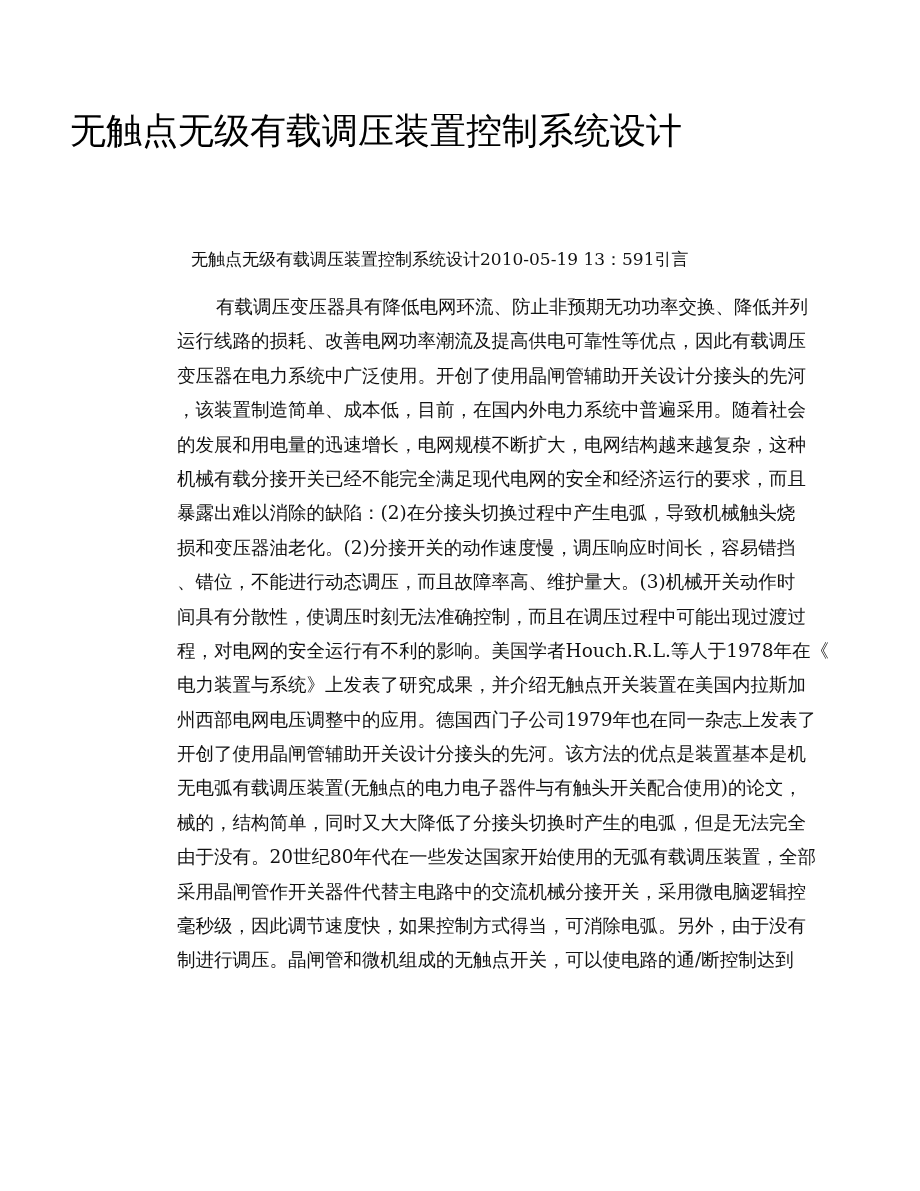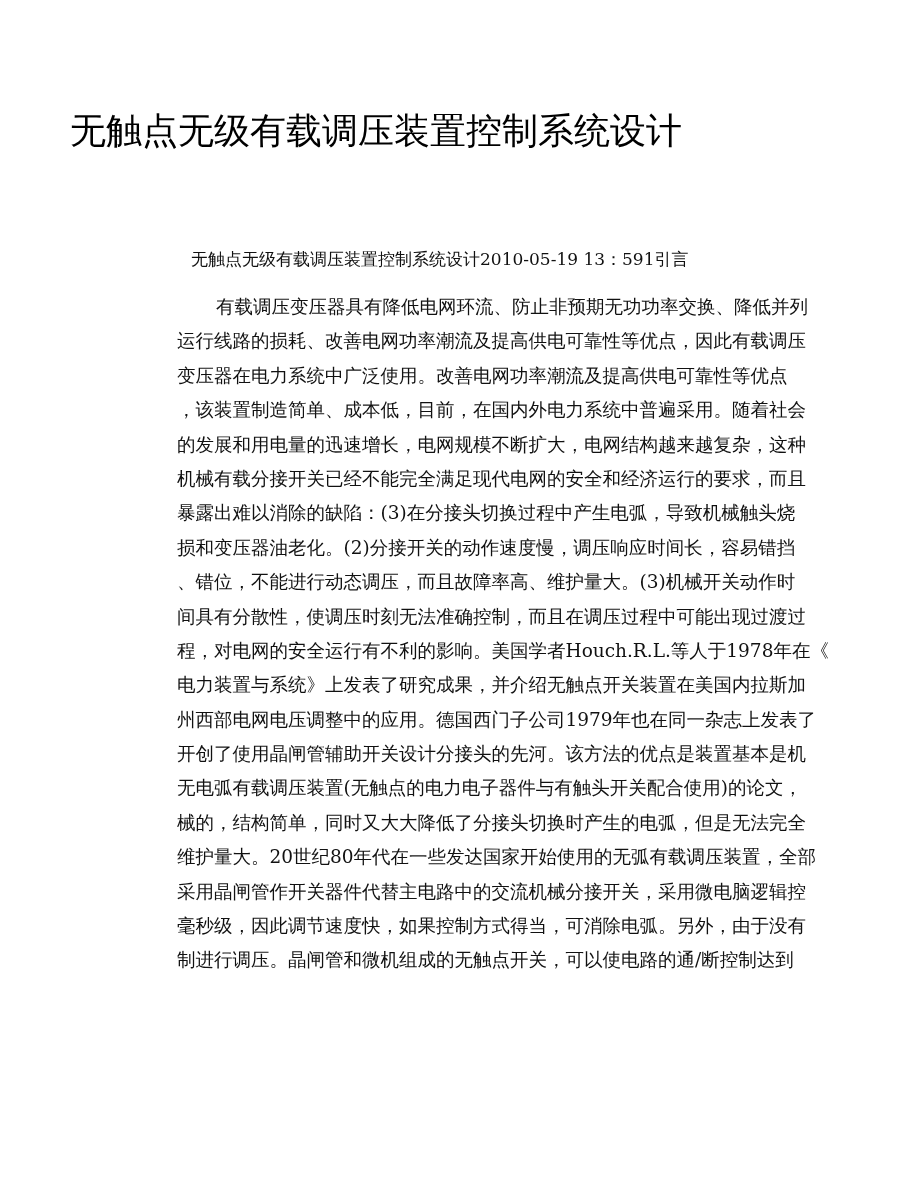--- a/index.html
+++ b/index.html
@@ -64,31 +64,31 @@
 </head>
 <body>
 
 <h1 class="page-title">无触点无级有载调压装置控制系统设计</h1>
 
 <div class="subline">无触点无级有载调压装置控制系统设计2010-05-19 13：591引言</div>
 
 <div class="body-lines">
   <div class="body-line indent">有载调压变压器具有降低电网环流、防止非预期无功功率交换、降低并列</div>
   <div class="body-line">运行线路的损耗、改善电网功率潮流及提高供电可靠性等优点，因此有载调压</div>
-  <div class="body-line">变压器在电力系统中广泛使用。改善电网功率潮流及提高供电可靠性等优点</div>
+  <div class="body-line">变压器在电力系统中广泛使用。开创了使用晶闸管辅助开关设计分接头的先河</div>
   <div class="body-line">，该装置制造简单、成本低，目前，在国内外电力系统中普遍采用。随着社会</div>
   <div class="body-line">的发展和用电量的迅速增长，电网规模不断扩大，电网结构越来越复杂，这种</div>
   <div class="body-line">机械有载分接开关已经不能完全满足现代电网的安全和经济运行的要求，而且</div>
-  <div class="body-line">暴露出难以消除的缺陷：(3)在分接头切换过程中产生电弧，导致机械触头烧</div>
+  <div class="body-line">暴露出难以消除的缺陷：(2)在分接头切换过程中产生电弧，导致机械触头烧</div>
   <div class="body-line">损和变压器油老化。(2)分接开关的动作速度慢，调压响应时间长，容易错挡</div>
   <div class="body-line">、错位，不能进行动态调压，而且故障率高、维护量大。(3)机械开关动作时</div>
   <div class="body-line">间具有分散性，使调压时刻无法准确控制，而且在调压过程中可能出现过渡过</div>
   <div class="body-line">程，对电网的安全运行有不利的影响。美国学者Houch.R.L.等人于1978年在《</div>
   <div class="body-line">电力装置与系统》上发表了研究成果，并介绍无触点开关装置在美国内拉斯加</div>
   <div class="body-line">州西部电网电压调整中的应用。德国西门子公司1979年也在同一杂志上发表了</div>
   <div class="body-line">开创了使用晶闸管辅助开关设计分接头的先河。该方法的优点是装置基本是机</div>
   <div class="body-line">无电弧有载调压装置(无触点的电力电子器件与有触头开关配合使用)的论文，</div>
   <div class="body-line">械的，结构简单，同时又大大降低了分接头切换时产生的电弧，但是无法完全</div>
-  <div class="body-line">维护量大。20世纪80年代在一些发达国家开始使用的无弧有载调压装置，全部</div>
+  <div class="body-line">由于没有。20世纪80年代在一些发达国家开始使用的无弧有载调压装置，全部</div>
   <div class="body-line">采用晶闸管作开关器件代替主电路中的交流机械分接开关，采用微电脑逻辑控</div>
   <div class="body-line last">毫秒级，因此调节速度快，如果控制方式得当，可消除电弧。另外，由于没有</div>
   <div class="body-line">制进行调压。晶闸管和微机组成的无触点开关，可以使电路的通/断控制达到</div>
 </div>
 
 </body></html>

